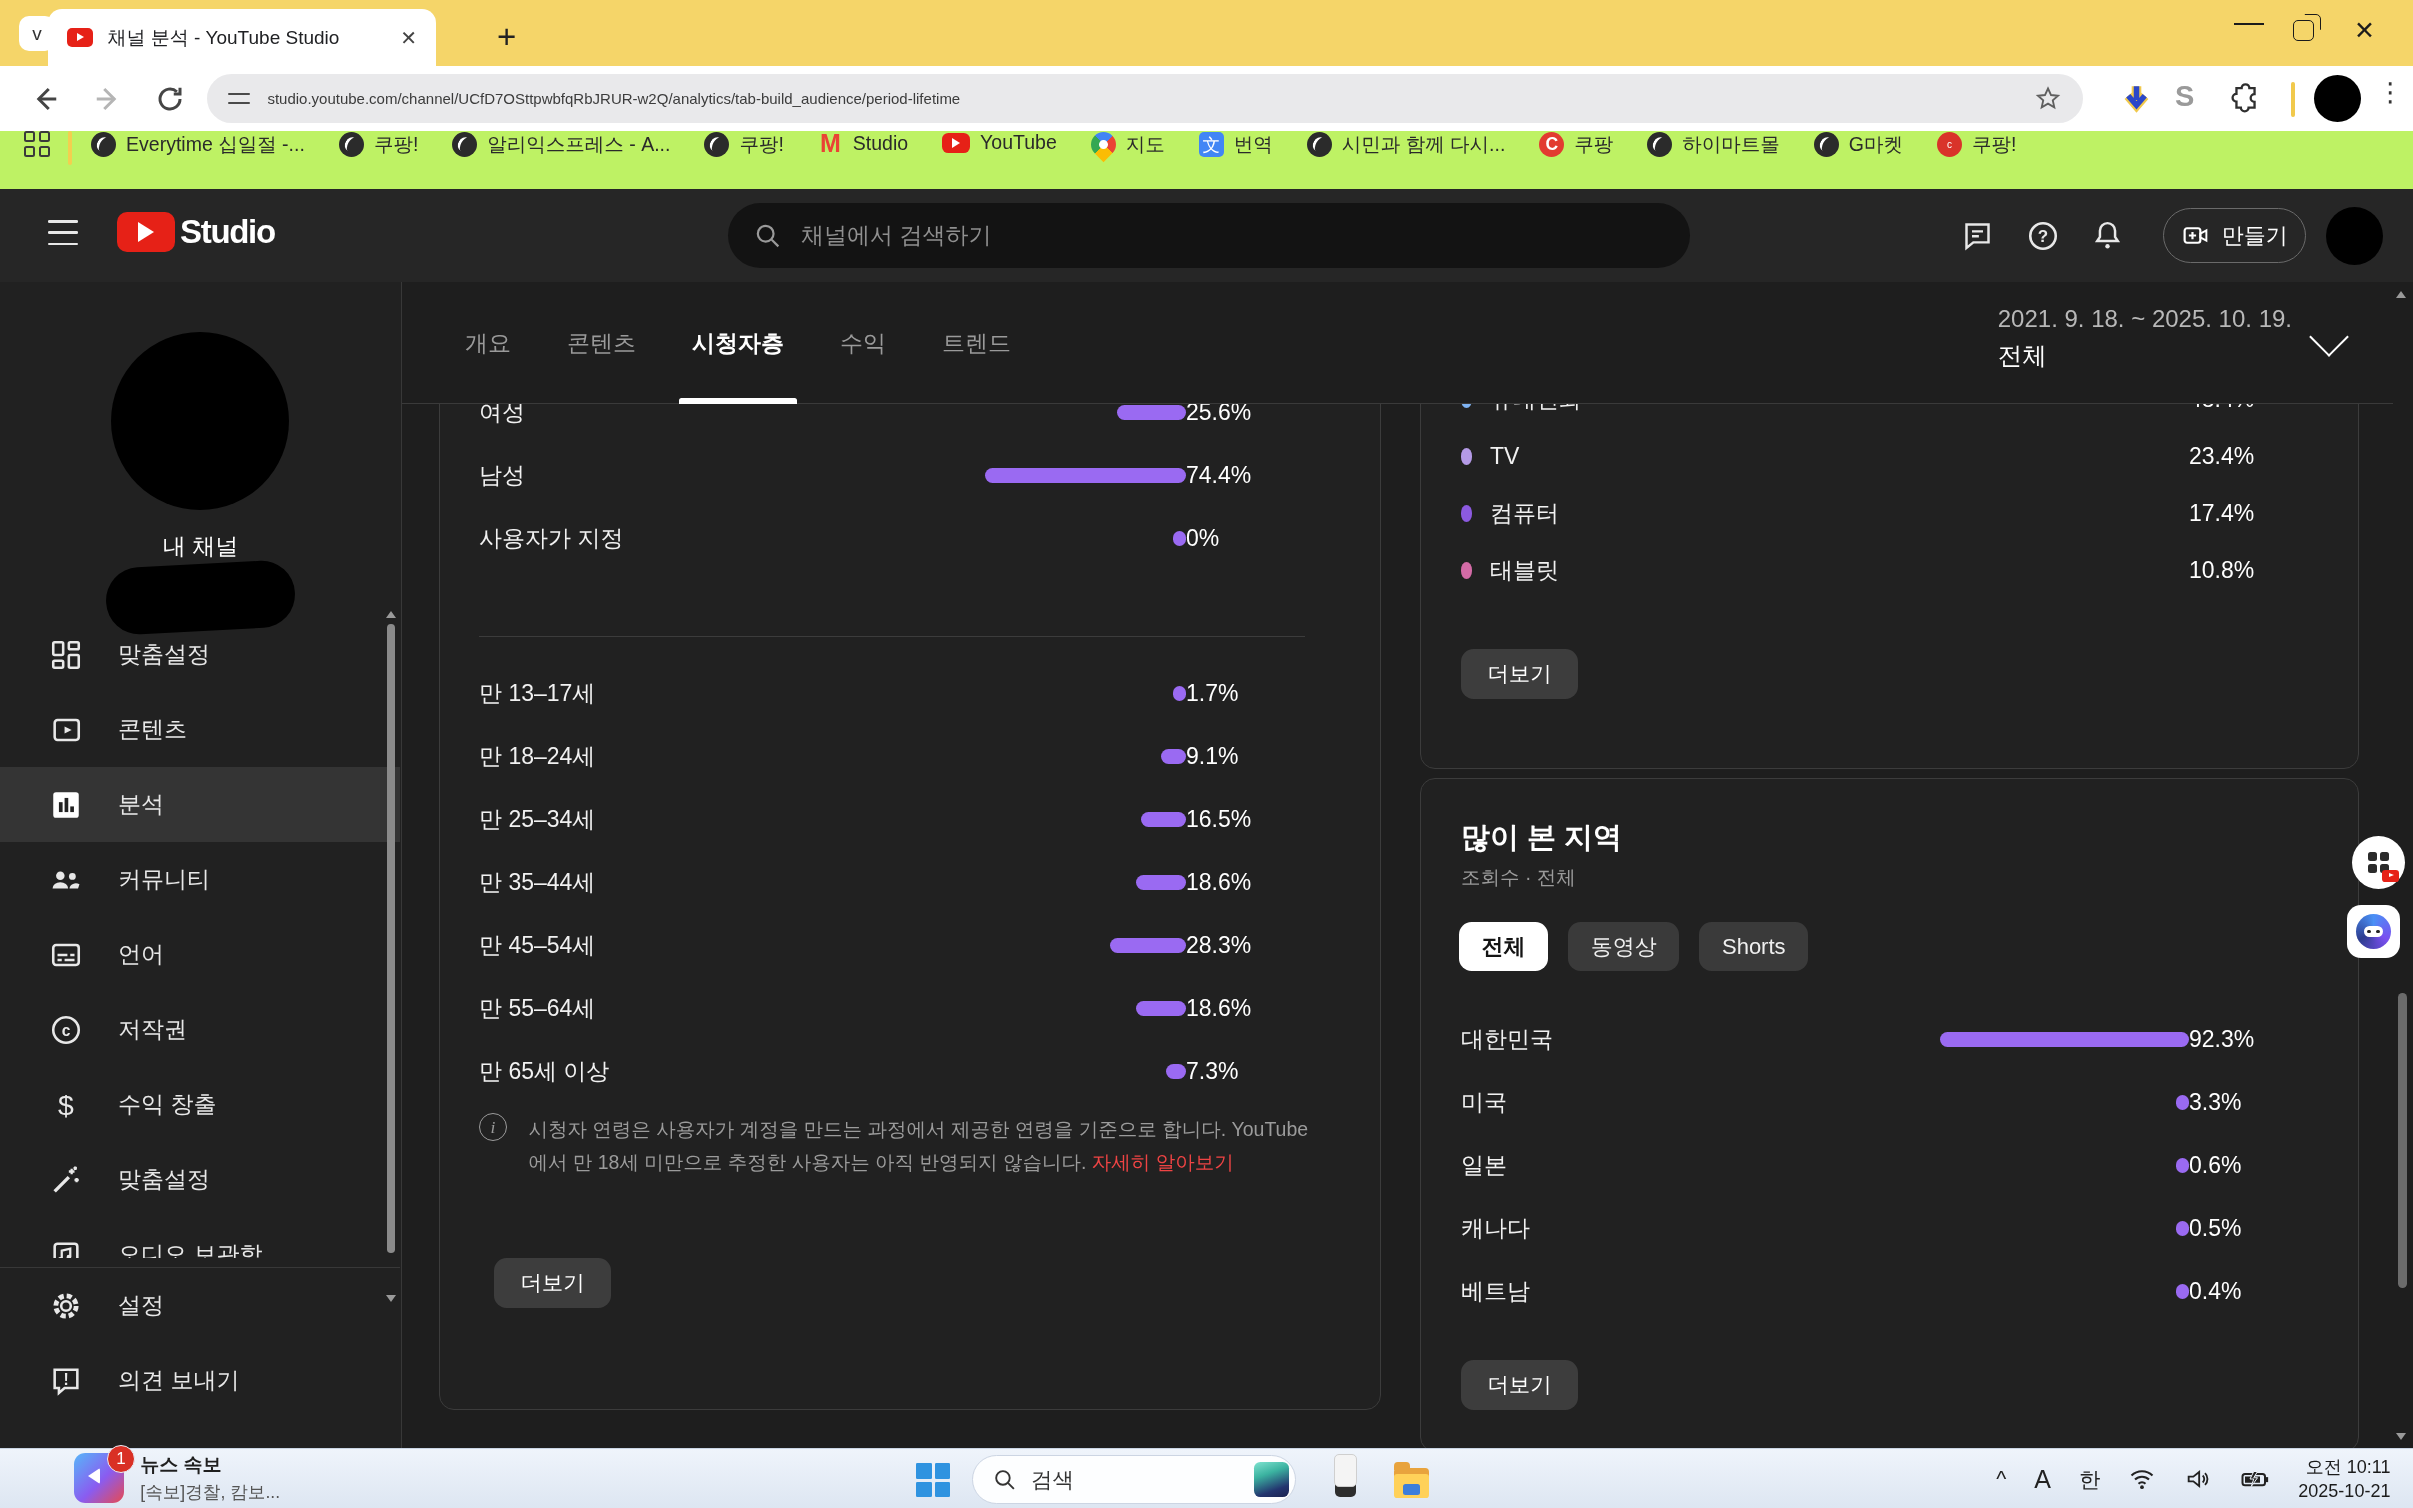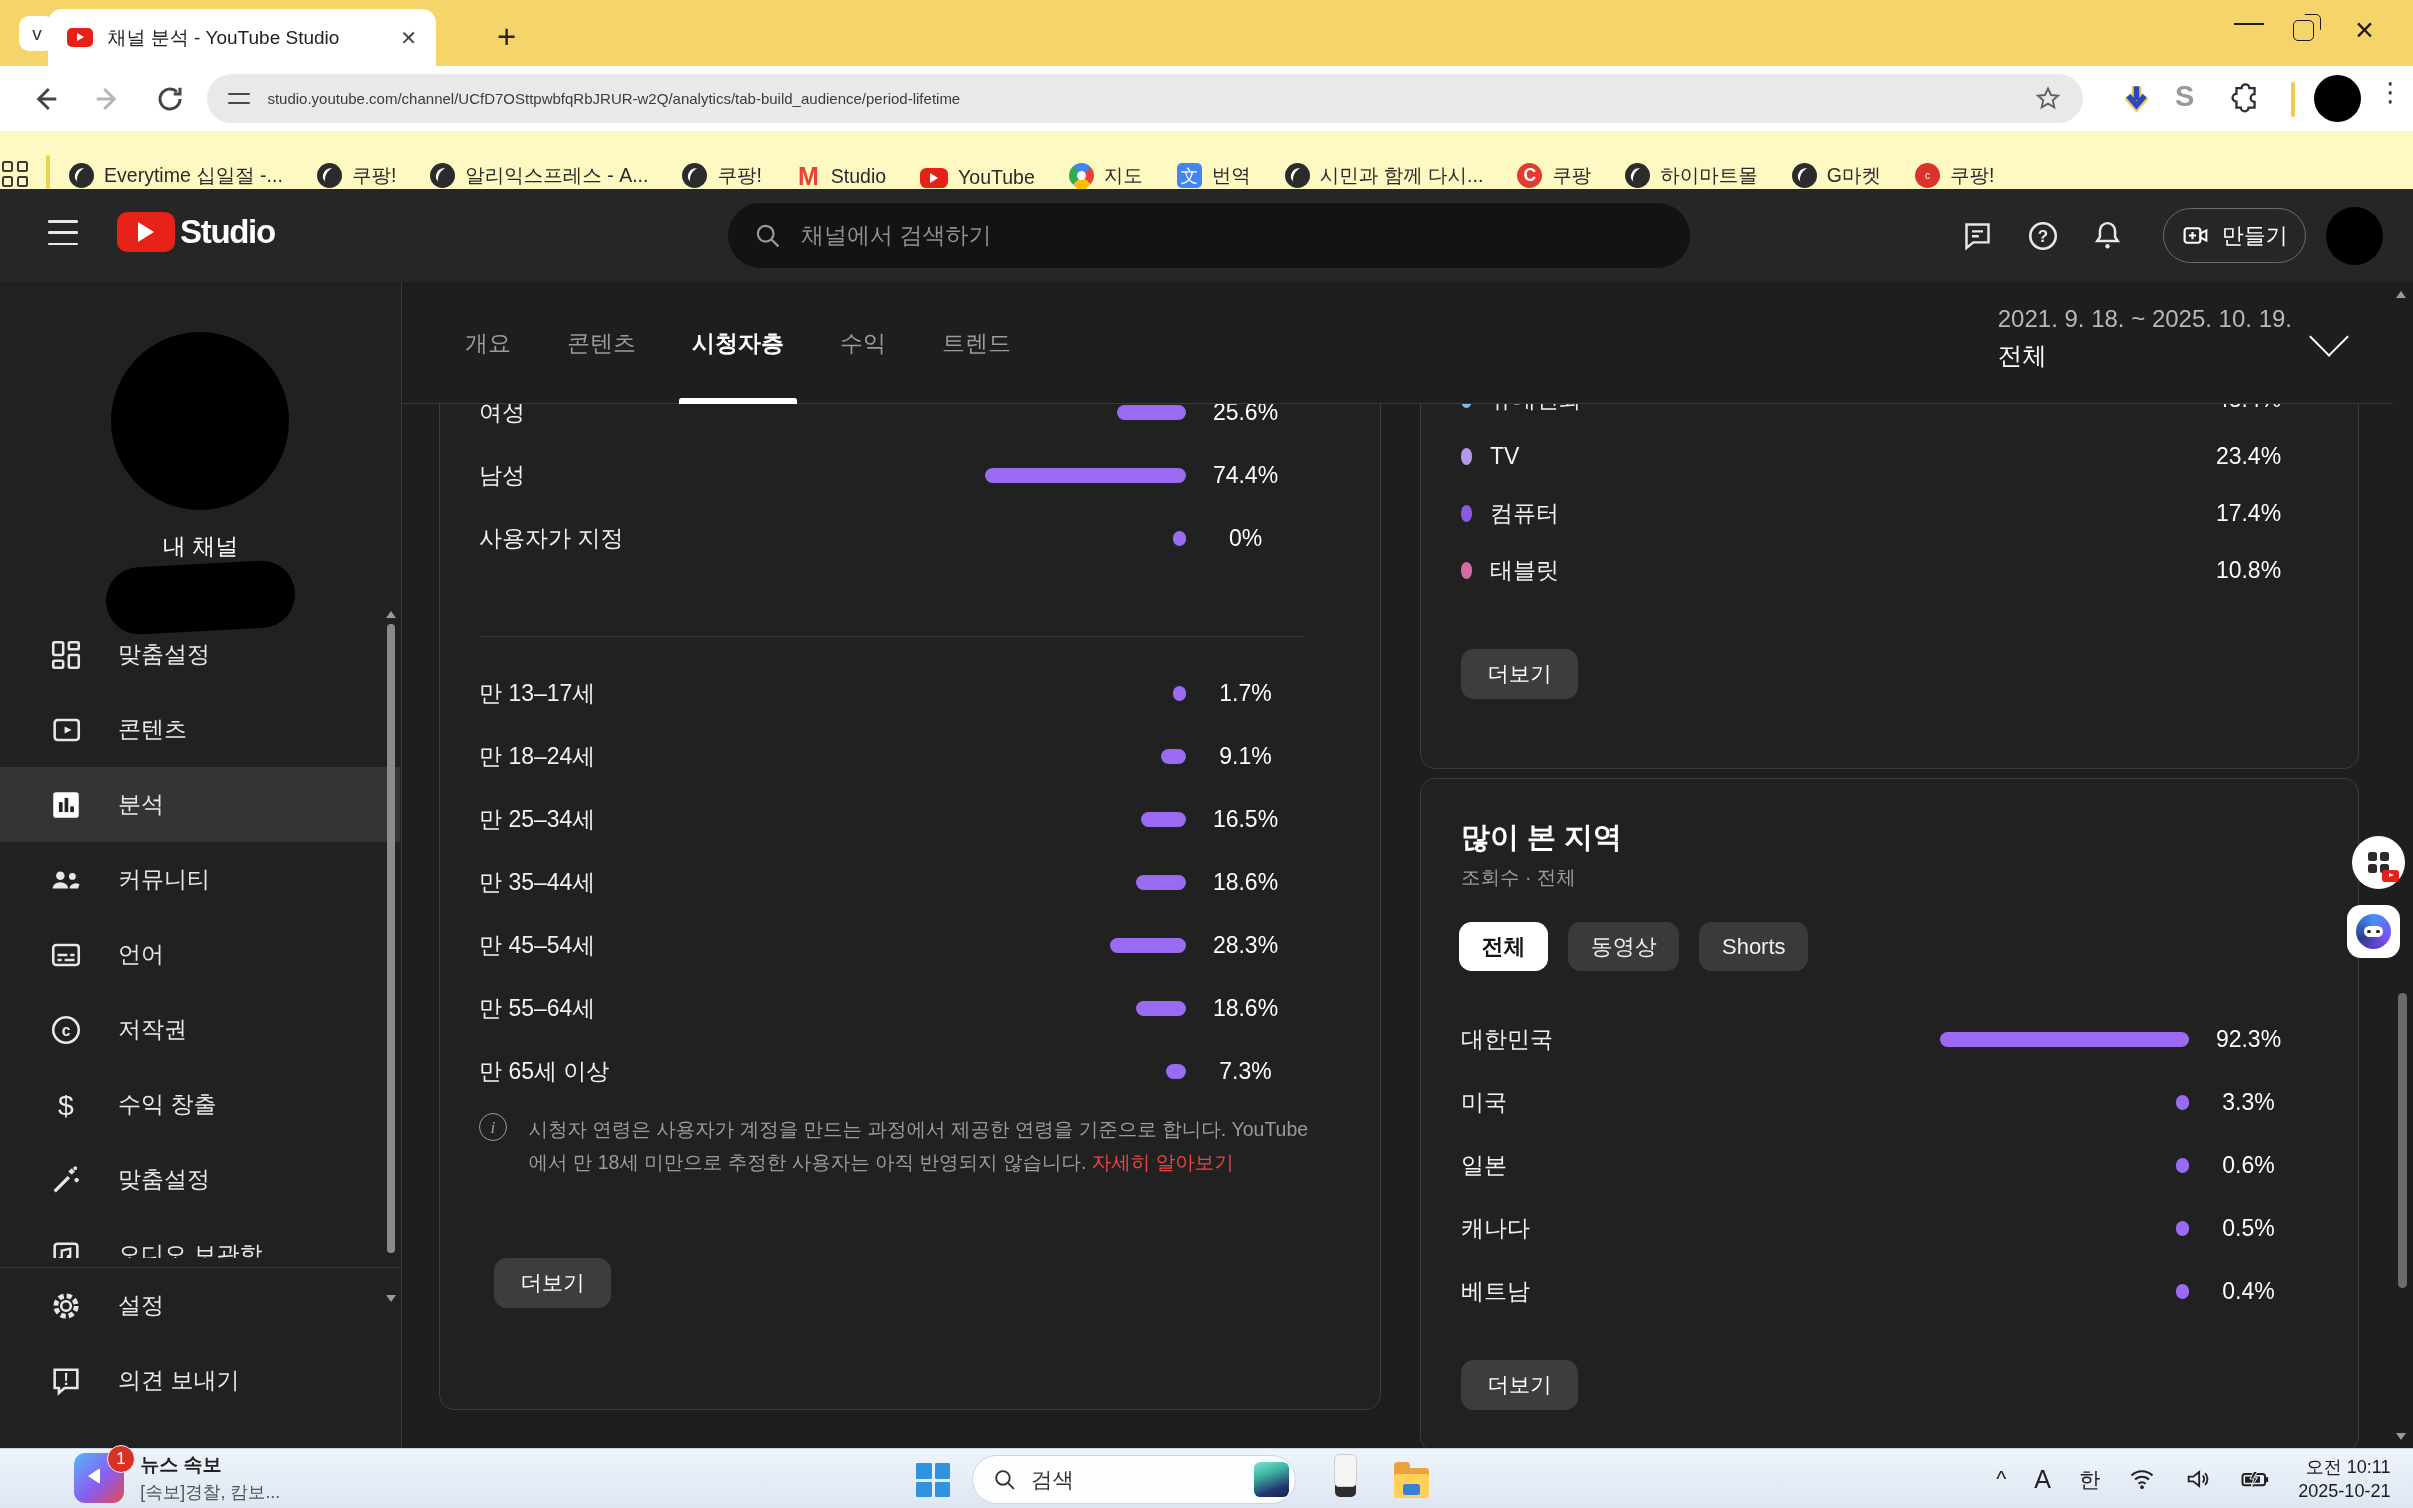--- a/index.html
+++ b/index.html
@@ -31,22 +31,22 @@
     display:flex;align-items:center;padding:0 21.4px;gap:17.6px}
   #tune-icon{width:21.4px;height:21.4px;position:relative;flex:none}
   #tune-icon::before,#tune-icon::after{content:"";position:absolute;left:0;width:21.4px;height:2.5px;background:#4a4a4a;border-radius:1.3px}
   #tune-icon::before{top:5px}#tune-icon::after{bottom:5px}
   #url-text{font-size:15px;color:#3c3c3c;flex:1;white-space:nowrap;overflow:hidden}
   #ext-s{position:absolute;left:2175px;top:14px;font-size:29px;font-weight:bold;color:#9a9a9a}
   #ext-divider{position:absolute;left:2291px;top:15.7px;width:3.8px;height:35px;background:#f1c94c;border-radius:1.9px}
   #toolbar-avatar{position:absolute;left:2314px;top:8.8px;width:47px;height:47px;border-radius:50%;background:#000}
   #menu-dots{position:absolute;left:2377px;top:10px;font-size:26.4px;color:#333;letter-spacing:0}
 
-  #bookmarks{position:absolute;top:131px;left:0;width:2413px;height:58px;background:#fef9c3;
-    display:flex;align-items:flex-end;padding-left:2px}
+  #bookmarks{position:absolute;top:131px;left:0;width:2413px;height:58px;background:#bef264;
+    display:flex;align-items:flex-start;padding-left:24px}
   #apps-icon{width:28px;height:28px;display:grid;grid-template-columns:11.3px 11.3px;grid-template-rows:11.3px 11.3px;gap:3.8px;flex:none}
   #apps-icon span{border:2.5px solid #3a3a3a;border-radius:2.5px}
   #bm-divider{width:3.8px;height:34px;background:#f3cf4f;border-radius:1.9px;margin:0 19px 0 16.3px;flex:none}
   .bm{display:flex;align-items:center;gap:10px;margin-right:34px;flex:none}
   .bm .lbl{font-size:19.5px;color:#2a2a2a;white-space:nowrap}
   .fav{width:25px;height:25px;border-radius:50%;flex:none;position:relative;display:flex;align-items:center;justify-content:center}
   .fav.dark-circle{background:#2b2b2b}
   .fav.dark-circle::after{content:"";width:10px;height:15px;border-left:3.1px solid #fff;border-radius:50%;transform:rotate(28deg)}
   .fav.gmail{border-radius:3.8px;font-weight:bold;font-size:25px;color:#ea4335}
   .fav.youtube{background:#e62117;border-radius:6.3px;width:28px;height:20px}
@@ -95,21 +95,21 @@
   #content{position:absolute;left:402px;top:282px;width:1991px;height:1167px;background:#1e1e1e;overflow:hidden}
   .card{position:absolute;background:#212121;border:1.3px solid #3c3c3c;border-radius:15px}
   #card-demo{left:37px;top:-62px;width:942px;height:1190px;padding:0 75px 0 39px}
   #card-dev{left:1018px;top:-30px;width:939px;height:517px;padding:0 50px 0 40px}
   #card-geo{left:1018px;top:496px;width:939px;height:674px;padding:0 50px 0 40px}
 
   .row{display:flex;align-items:center;height:63px}
   .row .lbl{flex:1;font-size:23px;color:#f1f1f1;white-space:nowrap}
   .barwrap{width:302px;display:flex;justify-content:flex-end;align-items:center}
   .bar{height:15px;border-radius:7.5px;background:#9a6af2}
-  .val{width:119px;text-align:center;font-size:23px;color:#fff;white-space:nowrap}
+  .val{width:119px;text-align:left;font-size:23px;color:#fff;white-space:nowrap}
 
   .drow{display:flex;align-items:center;height:57px;gap:17.6px}
   .drow .dot{width:11.3px;height:16.3px;border-radius:50%;flex:none}
   .drow .lbl{flex:1;font-size:23px;color:#f1f1f1}
 
   #demo-divider{position:absolute;left:39px;right:75px;top:415px;height:1.3px;background:#3c3c3c}
   #demo-note{position:absolute;left:39px;top:892px;width:836px;display:flex;gap:21.4px}
   #info-icon{width:28px;height:28px;border:1.9px solid #9b9b9b;border-radius:50%;color:#9b9b9b;font-size:17.6px;
     display:flex;align-items:center;justify-content:center;flex:none;font-style:italic;font-family:"Liberation Serif",serif}
   #demo-note .txt{font-size:19.5px;line-height:33px;color:#9b9b9b}

